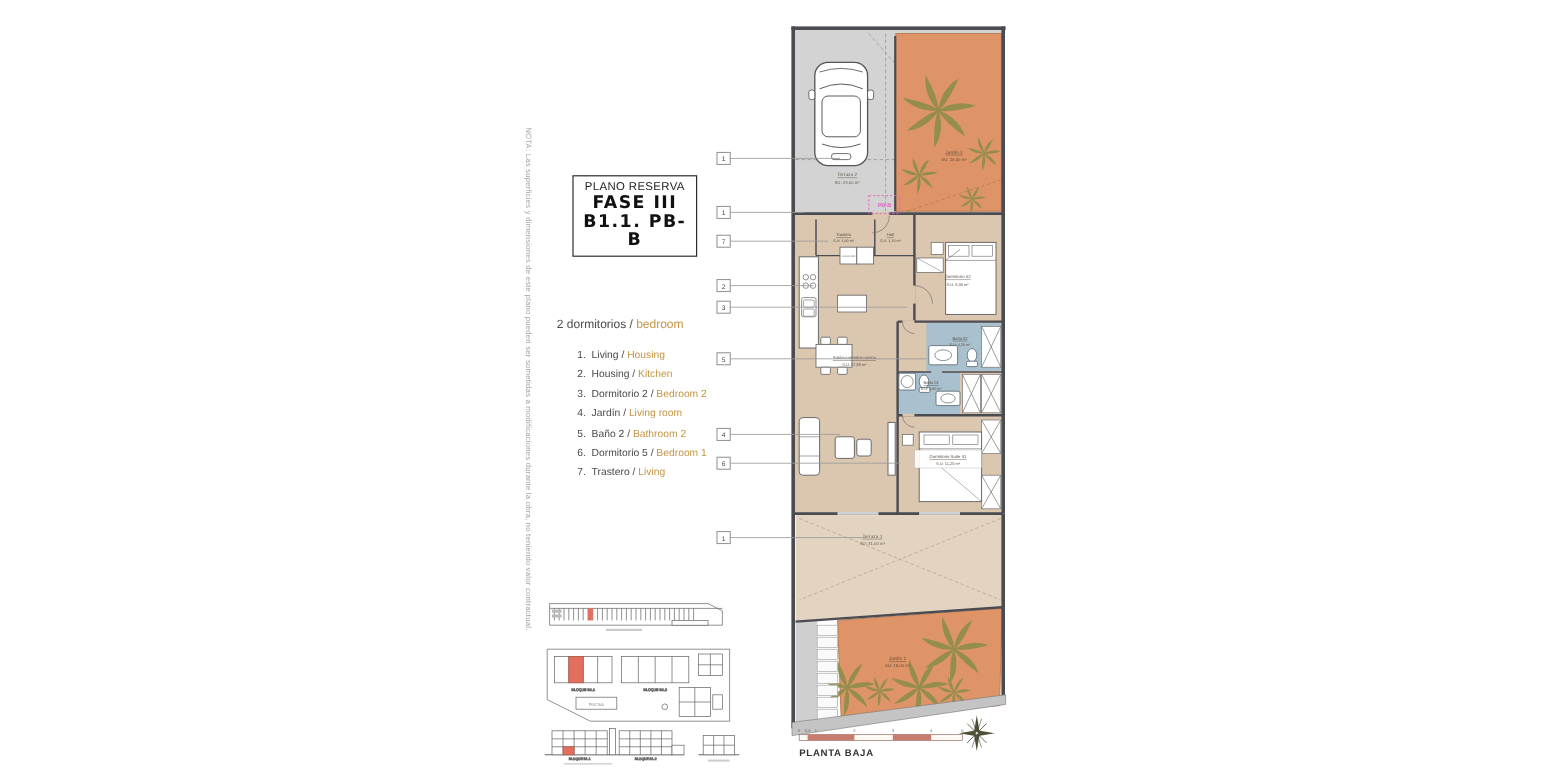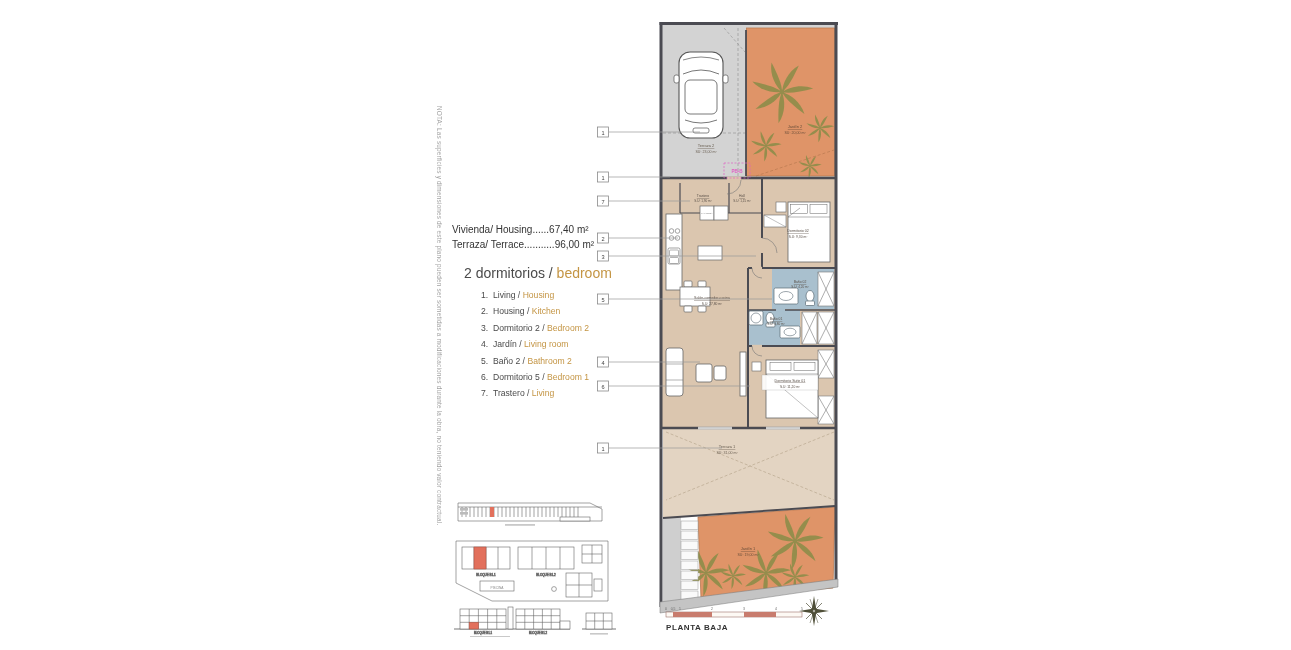--- a/index.html
+++ b/index.html
@@ -3,43 +3,44 @@
 <meta charset="utf-8">
 <style>
   html,body{margin:0;padding:0;background:#fff;font-family:"Liberation Sans",sans-serif;}
   #stage{position:relative;width:1291px;height:650px;background:#fff;overflow:hidden;}
   .abs{position:absolute;}
   #note{left:436px;top:106px;height:460px;writing-mode:vertical-rl;font-size:6.4px;color:#a3a3a3;letter-spacing:.2px;white-space:nowrap;}
   #titlebox{left:477px;top:146px;width:98px;border:1.6px solid #2b2b2b;text-align:center;padding:3px 2px 4px;background:#fff;}
   #titlebox .t1{font-size:9.5px;color:#1d1d1d;letter-spacing:.3px;margin-bottom:1px;}
   #titlebox .t2,#titlebox .t3{font-size:14.5px;font-weight:900;color:#101010;letter-spacing:1.2px;line-height:15.5px;font-family:"DejaVu Sans",sans-serif;}
   #areas{left:452px;top:223px;font-size:10px;color:#333;line-height:14.6px;}
-  #legend-header{left:464px;top:265px;font-size:14px;color:#4a4a4a;}
+  #legend-header{left:464px;top:265px;font-size:10px;color:#4a4a4a;}
   #legend{left:481px;top:290px;font-size:8.6px;color:#4a4a4a;}
   .lg-item{margin-bottom:6.4px;}
   .lg-num{display:inline-block;width:12px;}
   .en{color:#c49544;}
   svg text{font-family:"Liberation Sans",sans-serif;}
   .rn{text-decoration:underline;}
   .rlabel{fill:#5a5048;}
   .glabel{fill:#6a4f3a;}
   .marker-num{fill:#444;}
 </style>
 </head>
 <body>
 
 <div id="stage">
 
   <div id="note" class="abs">NOTA: Las superficies y dimensiones de este plano pueden ser sometidas a modificaciones durante la obra, no teniendo valor contractual.</div>
 
-
-  <div id="areas" class="abs">
-    <div>Vivienda/ Housing......67,40 m²</div>
-    <div>Terraza/ Terrace...........96,00 m²</div>
+  <div id="titlebox" class="abs">
+    <div class="t1">PLANO RESERVA</div>
+    <div class="t2">FASE III</div>
+    <div class="t3">B1.1. PB-B</div>
   </div>
+
 
   <div id="legend-header" class="abs">
     <span>2 dormitorios / </span><span class="en">bedroom</span>
   </div>
   <div id="legend" class="abs">
     <div class="lg-item"><span class="lg-num">1.</span><span>Living / </span><span class="en">Housing</span></div>
     <div class="lg-item"><span class="lg-num">2.</span><span>Housing / </span><span class="en">Kitchen</span></div>
     <div class="lg-item"><span class="lg-num">3.</span><span>Dormitorio 2 / </span><span class="en">Bedroom 2</span></div>
     <div class="lg-item"><span class="lg-num">4.</span><span>Jardín / </span><span class="en">Living room</span></div>
     <div class="lg-item"><span class="lg-num">5.</span><span>Baño 2 / </span><span class="en">Bathroom 2</span></div>

